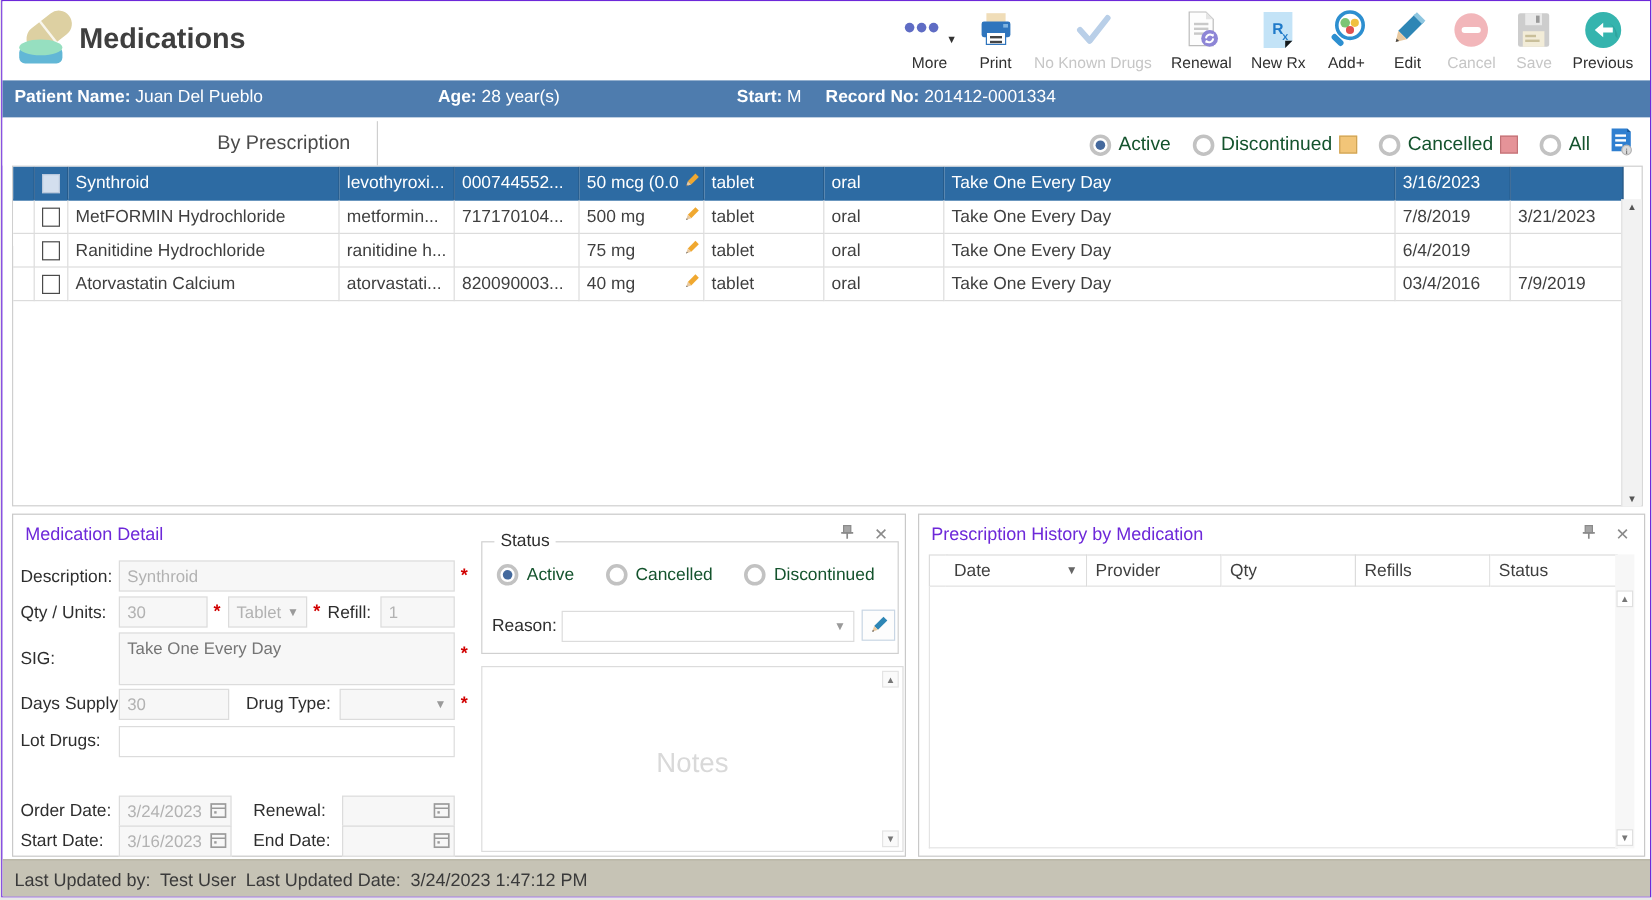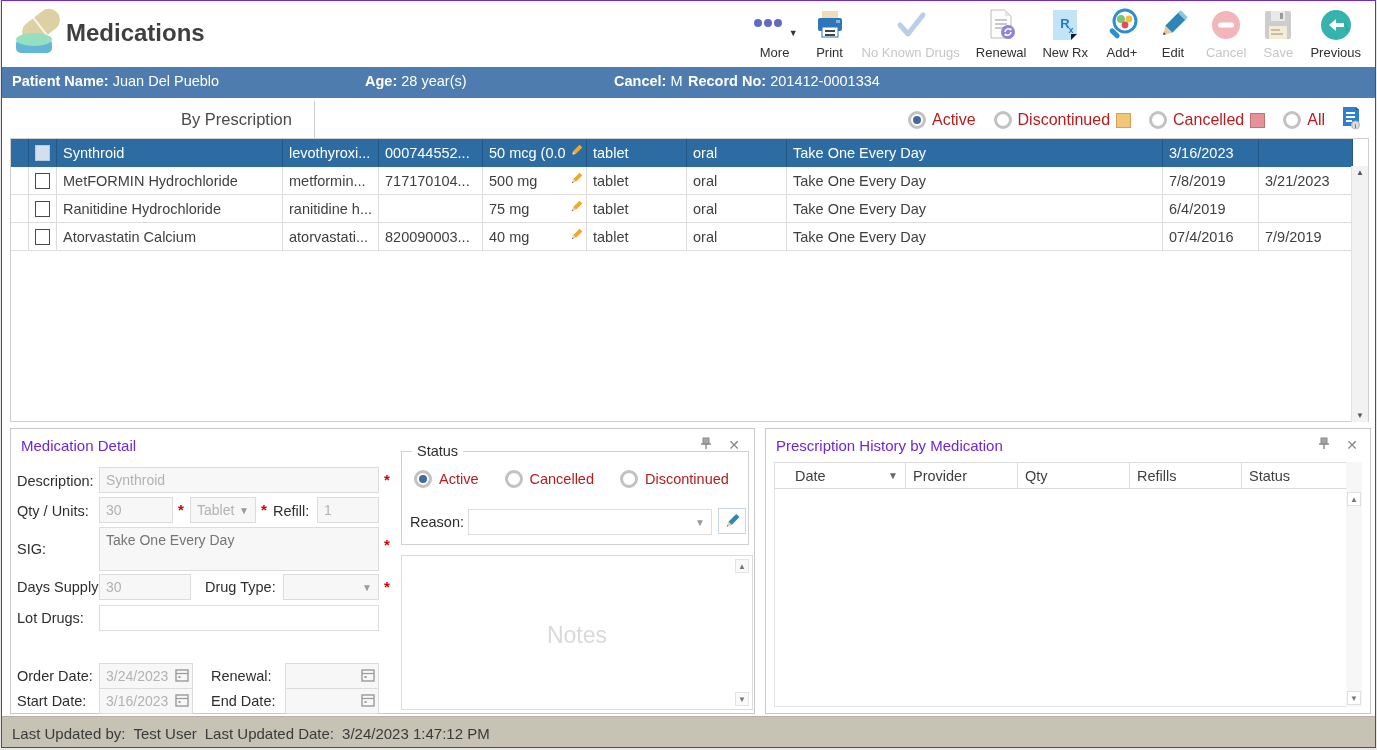--- a/index.html
+++ b/index.html
@@ -30,21 +30,21 @@
 
   
   .tabstrip { position:absolute; left:0; top:97px; width:100%; height:40px; background:#fff; }
   .tab { position:absolute; top:3px; height:37px; line-height:37px; padding:0 22px; font-size:16.5px; }
   .tab.active { color:#1070c0; border:1px solid #cfcfcf; border-bottom:none; background:#fff; }
   .tab.inactive { color:#4a4a4a; border-right:1px solid #cfcfcf; }
   .filters { position:absolute; right:14px; top:8px; display:flex; align-items:center; gap:8px; }
   .filter-item { display:flex; align-items:center; gap:6px; margin-left:10px; cursor:pointer; }
   .radio { width:18px; height:18px; border-radius:50%; background:#fff; border:3px solid #c2c2c2; display:inline-block; position:relative; flex:none; }
   .radio.checked::after { content:""; position:absolute; left:2px; top:2px; width:8px; height:8px; border-radius:50%; background:#44699d; }
-  .filter-label { font-size:16px; color:#b91c1c; }
+  .filter-label { font-size:16px; color:#14532d; }
   .swatch { width:15px; height:15px; display:inline-block; border:1px solid #b09760; }
 
   
   .grid { position:absolute; left:8px; top:137px; width:1359px; height:284px; border:1px solid #cfcfcf; background:#fff; }
   .mrow { display:grid; grid-template-columns:18px 28px 226px 96px 104px 104px 100px 100px 376px 96px 94px; width:1342px; }
   .mrow > div { border-right:1px solid #dcdcdc; border-bottom:1px solid #dcdcdc; padding:4px 6px; font-size:14.5px; color:#3f3f3f; white-space:nowrap; overflow:hidden; display:flex; align-items:center; position:relative; }
   .mrow.header > div { height:27px; color:#3f3f3f; background:#fff; }
   .mrow.data > div { height:28px; }
   .mrow.selected > div { background:#2d6ba3; color:#fff; border-right-color:rgba(0,0,0,.18); border-bottom-color:#2d6ba3; }
   .cb { width:16px; height:16px; background:#fff; border:1px solid #4a4a4a; margin:0 auto; }
@@ -228,21 +228,21 @@
             </svg>
         </span>
         <span class="tlabel">Previous</span>
       </div>
     </div>
   </div>
 
   <div class="patient-bar">
     <span class="pb-item" style="left:10px"><b>Patient Name:</b>&nbsp;<span>Juan Del Pueblo</span></span>
     <span class="pb-item" style="left:363px"><b>Age:</b>&nbsp;<span>28 year(s)</span></span>
-    <span class="pb-item" style="left:612px"><b>Cancel:</b>&nbsp;<span>M</span></span>
+    <span class="pb-item" style="left:612px"><b>Start:</b>&nbsp;<span>M</span></span>
     <span class="pb-item" style="left:686px"><b>Record No:</b>&nbsp;<span>201412-0001334</span></span>
   </div>
 
   <div class="tabstrip">
     <div class="tab inactive" style="left:157px">By Prescription</div>
     <div class="filters">
       <span class="filter-item">
         <span class="radio checked"></span>
         <span class="filter-label">Active</span>
       </span>
@@ -381,21 +381,21 @@
               <g transform="rotate(45 7 7)">
                 <rect x="5" y="0" width="4" height="9" fill="#f0a830"></rect>
                 <path d="M5 9 h4 l-2 4 z" fill="#e8c9a0"></path>
                 <path d="M6.4 11.6 l0.6 1.4 0.6 -1.4 z" fill="#555"></path>
               </g>
             </svg></span>
         </div>
       <div>tablet</div>
       <div>oral</div>
       <div>Take One Every Day</div>
-      <div>07/4/2016</div>
+      <div>03/4/2016</div>
       <div>7/9/2019</div>
     </div>
 
     <div class="vscroll">
       <div class="up">▲</div>
       <div class="down">▼</div>
     </div>
   </div>
 
   <div class="panel left">

